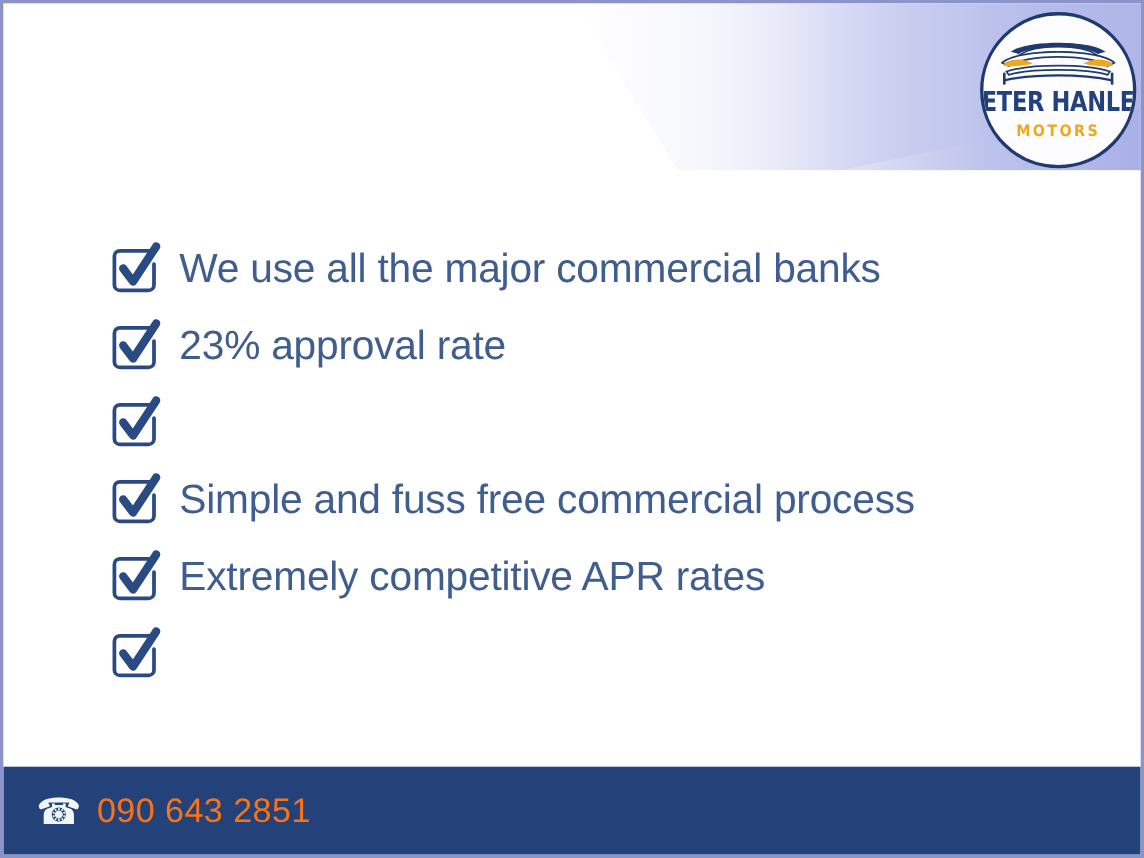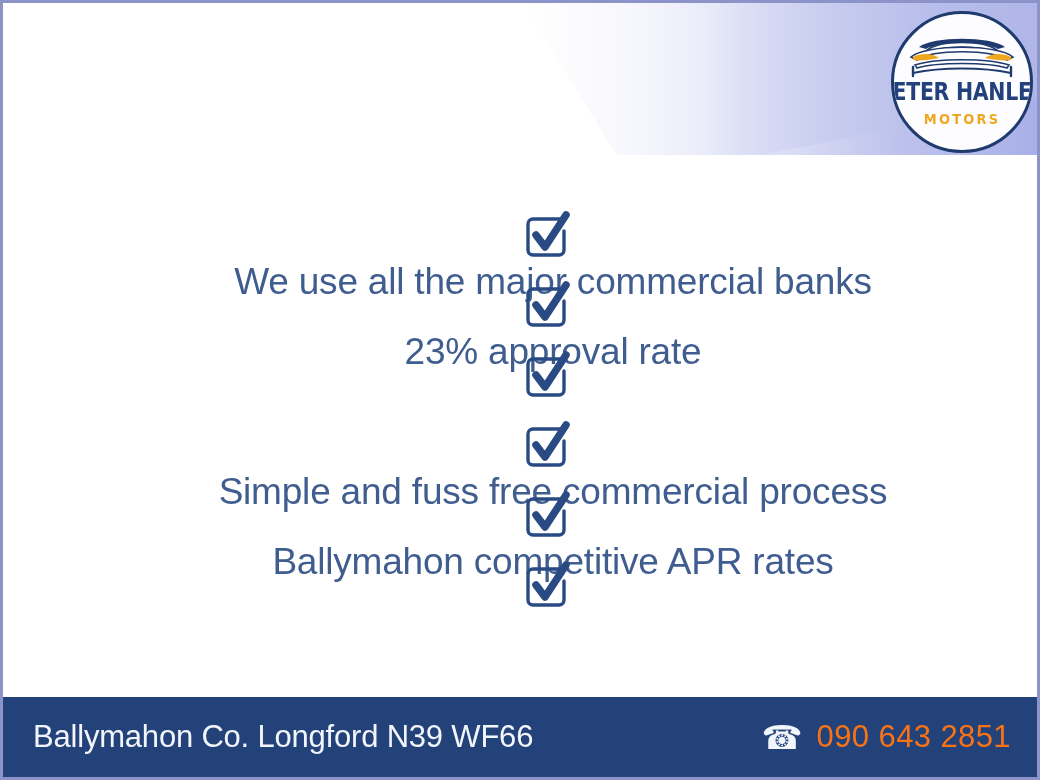--- a/index.html
+++ b/index.html
@@ -105,21 +105,20 @@
   .benefits {
     position: absolute;
     top: 206px;
     left: 92px;
     width: 900px;
   }
   .benefit-row {
     display: flex;
     align-items: center;
     height: 70px;
-    flex-direction: column;
   }
   .check-icon {
     width: 52px;
     height: 52px;
     flex: 0 0 52px;
     display: block;
   }
   .benefit-label {
     margin-left: 16px;
     font-size: 37px;
@@ -223,33 +222,32 @@
         <path d="M17 26 L26 38 L47 6" fill="none" stroke="#2a4a84" stroke-width="7.5" stroke-linecap="round" stroke-linejoin="round"></path>
       </svg>
       <span class="benefit-label">Simple and fuss free commercial process</span>
     </div>
 
     <div class="benefit-row">
       <svg class="check-icon" viewBox="0 0 52 52">
         <path d="M41 10 L14 10 A5 5 0 0 0 9 15 L9 41 A5 5 0 0 0 14 46 L40 46 A5 5 0 0 0 45 41 L45 22" fill="none" stroke="#2a4a84" stroke-width="3.4" stroke-linecap="round" stroke-linejoin="round"></path>
         <path d="M17 26 L26 38 L47 6" fill="none" stroke="#2a4a84" stroke-width="7.5" stroke-linecap="round" stroke-linejoin="round"></path>
       </svg>
-      <span class="benefit-label">Ballymahon competitive APR rates</span>
+      <span class="benefit-label">Extremely competitive APR rates</span>
     </div>
 
     <div class="benefit-row">
       <svg class="check-icon" viewBox="0 0 52 52">
         <path d="M41 10 L14 10 A5 5 0 0 0 9 15 L9 41 A5 5 0 0 0 14 46 L40 46 A5 5 0 0 0 45 41 L45 22" fill="none" stroke="#2a4a84" stroke-width="3.4" stroke-linecap="round" stroke-linejoin="round"></path>
         <path d="M17 26 L26 38 L47 6" fill="none" stroke="#2a4a84" stroke-width="7.5" stroke-linecap="round" stroke-linejoin="round"></path>
       </svg>
     </div>
 
   </div>
 
   <div class="footer">
-    <div class="footer-address">Ballymahon Co. Longford N39 WF66</div>
     <div class="footer-phone">
       <span class="phone-icon">☎</span>
       <span class="footer-number">090 643 2851</span>
     </div>
   </div>
 
 </div>
 
 </body></html>

